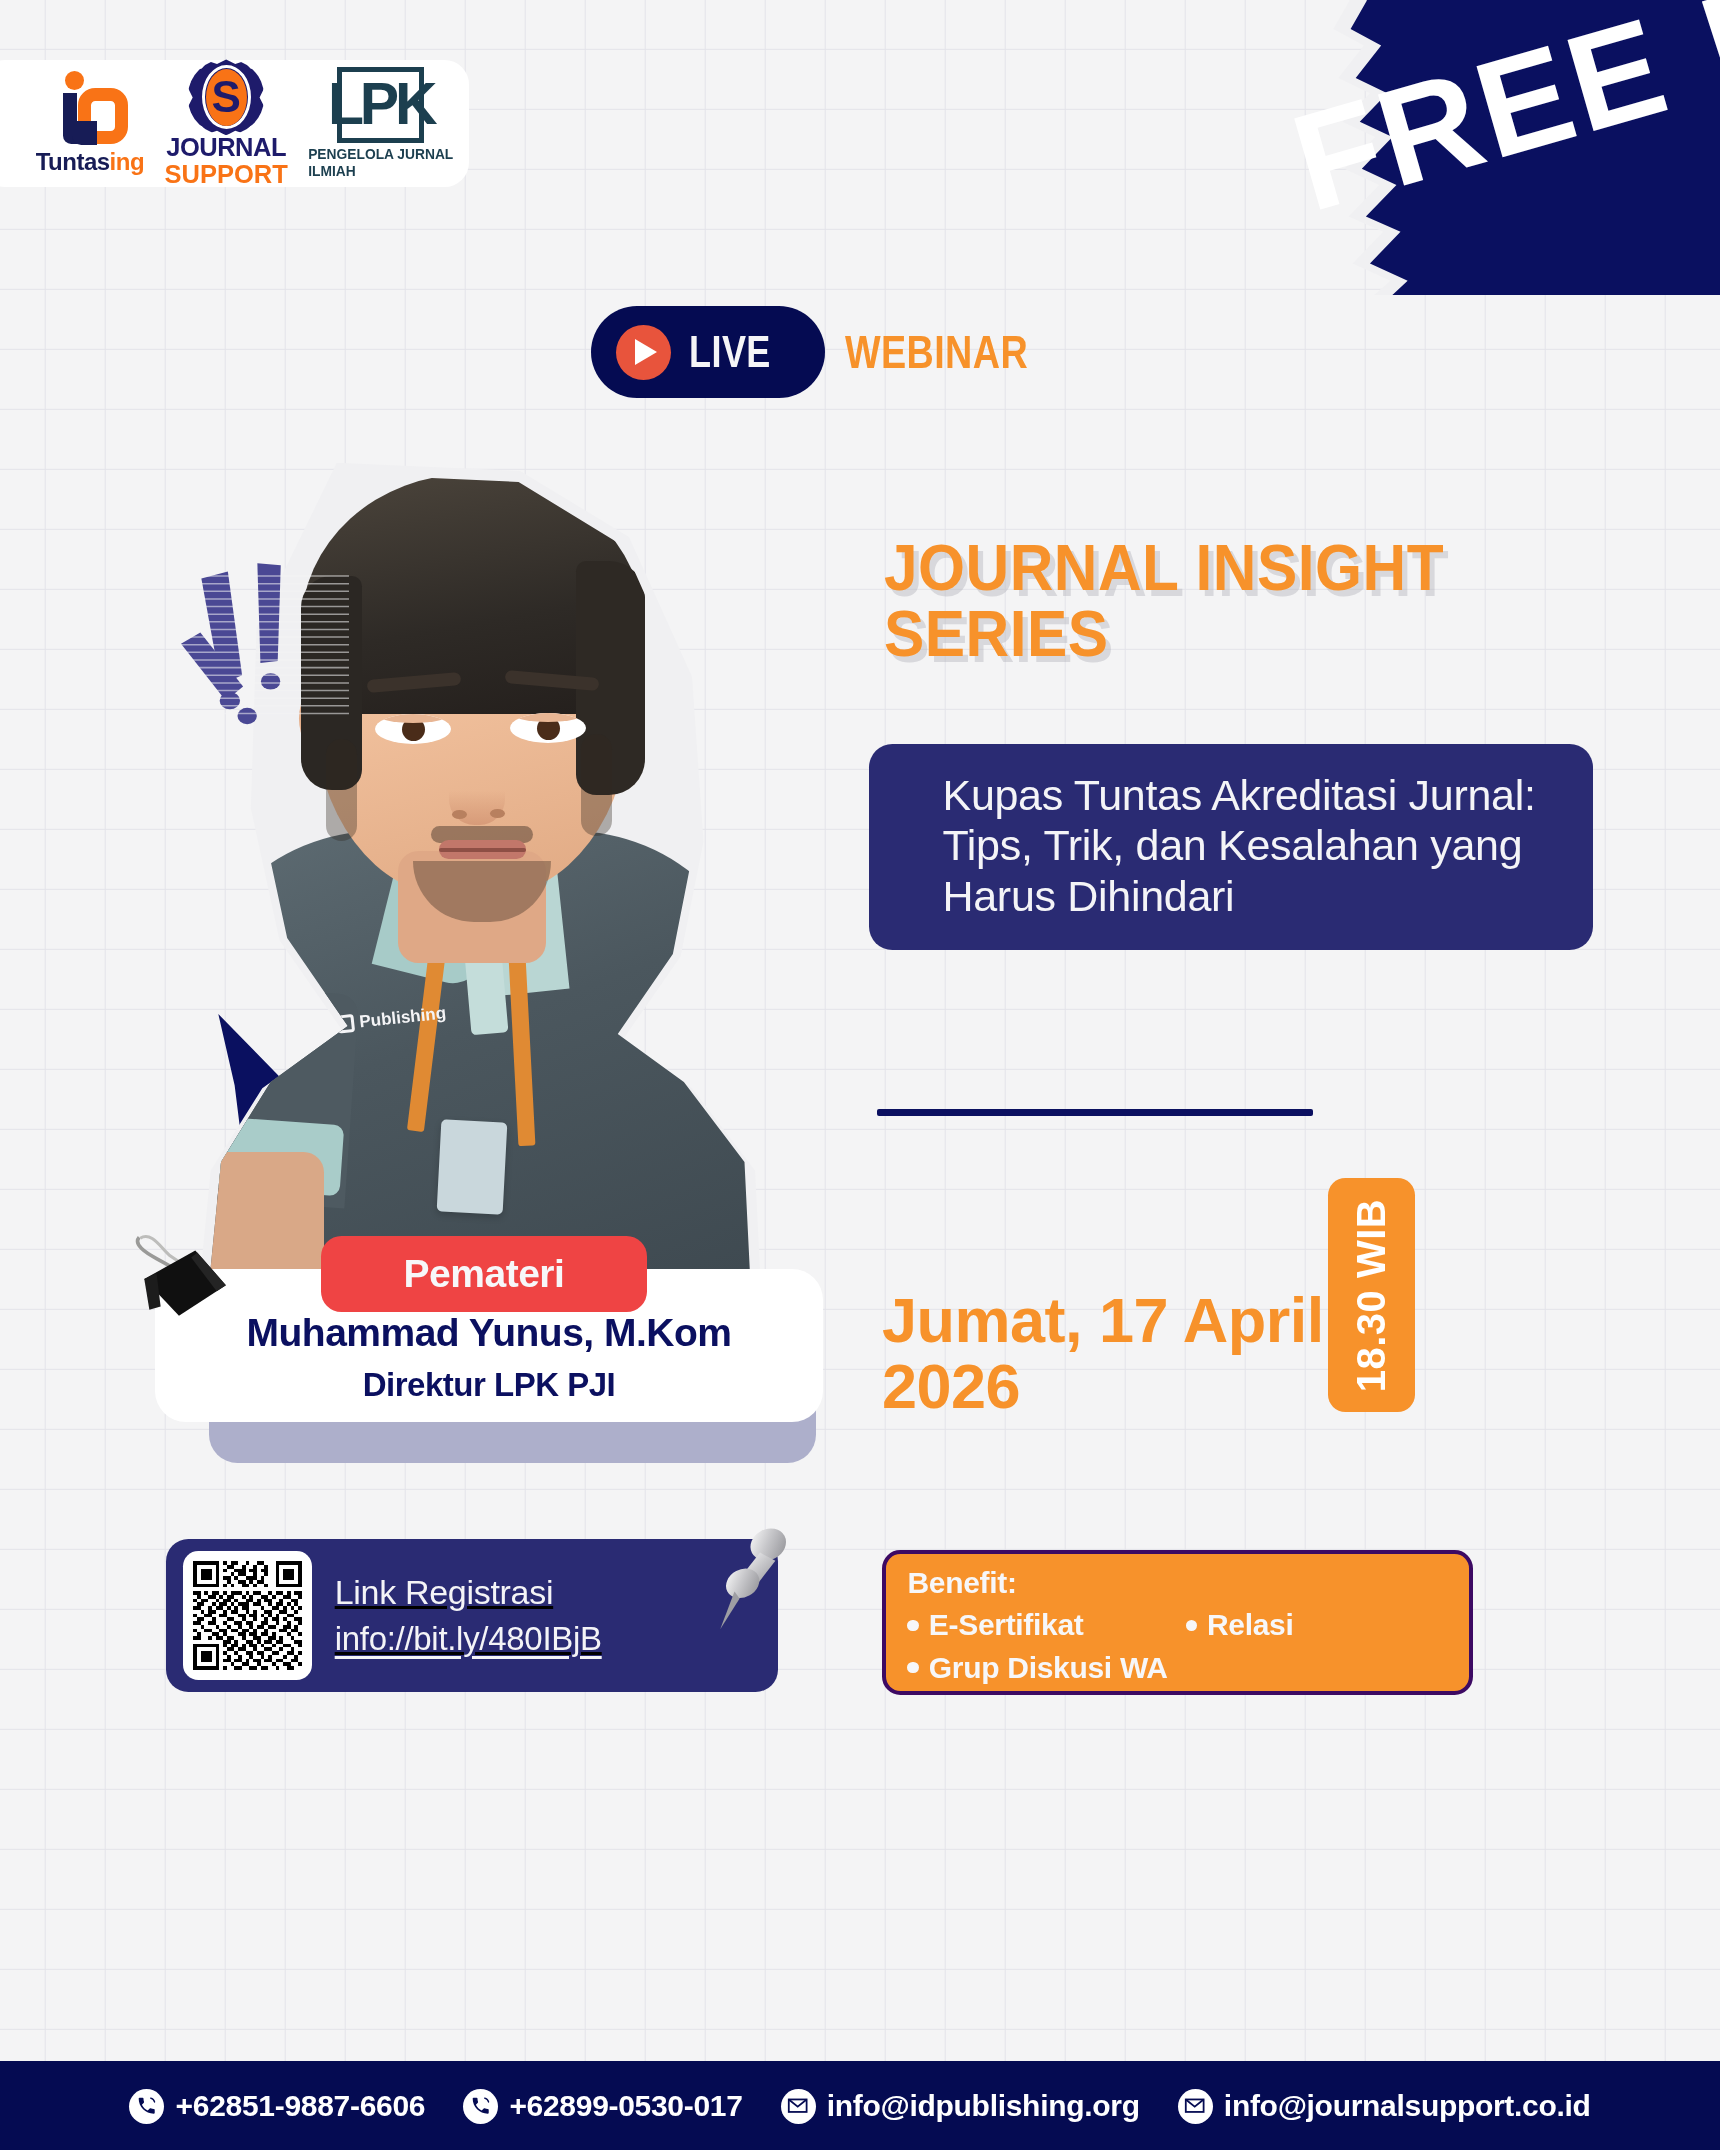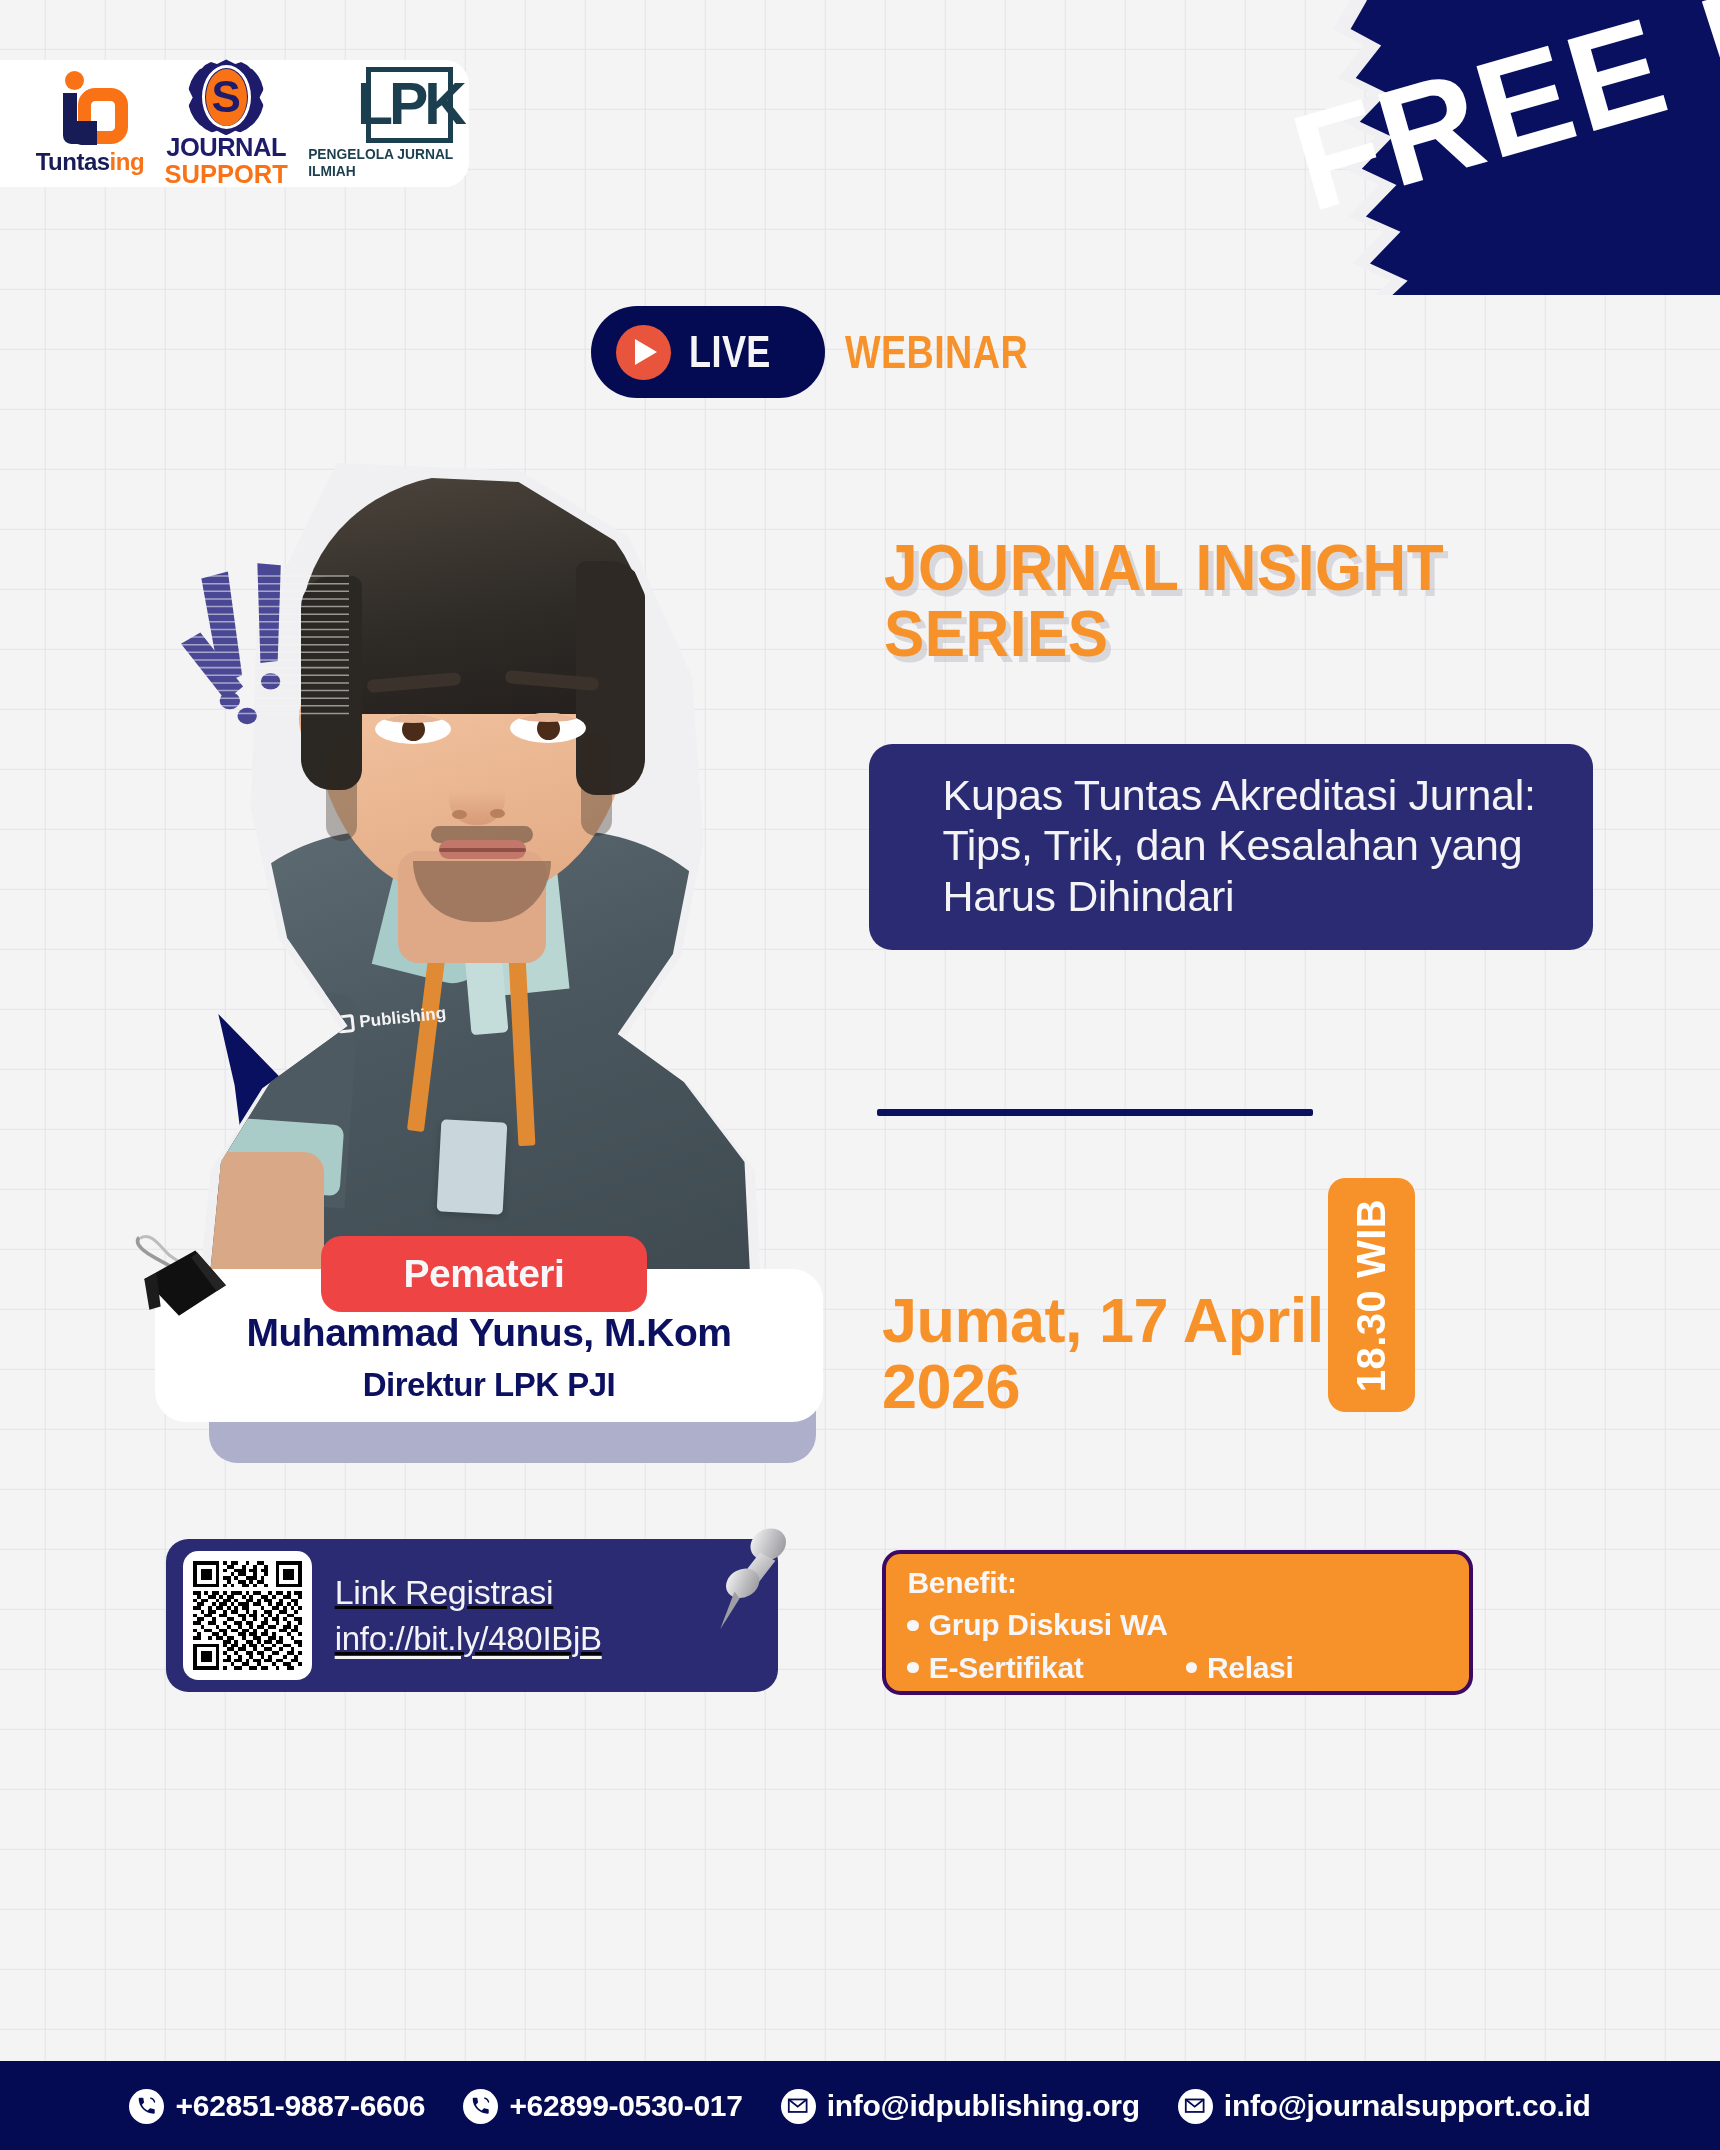--- a/index.html
+++ b/index.html
@@ -284,21 +284,21 @@
     <div class="js-mark">
       <div class="js-gear"></div>
       <div class="js-ring"></div>
       <div class="js-oval"></div>
       <div class="js-s">S</div>
     </div>
     <div class="js-word1">JOURNAL</div>
     <div class="js-word2">SUPPORT</div>
   </div>
 
-  <div class="logo-block" style="align-items:flex-end;">
+  <div class="logo-block" style="align-items:center;">
     <div class="lpk-box">
       <span class="lpk-text">LPK</span>
     </div>
     <div class="lpk-sub">PENGELOLA JURNAL</div>
     <div class="lpk-sub" style="margin-top:0;">ILMIAH</div>
   </div>
 </div>
 
 <div id="free-badge">
   <svg viewBox="0 0 1060 640" xmlns="http://www.w3.org/2000/svg">
@@ -694,31 +694,31 @@
     <ellipse cx="62" cy="116" rx="34" ry="27" fill="url(#pg)" transform="rotate(-28 62 116)"></ellipse>
     <path d="M46 132 L18 206 L56 146 Z" fill="#9E9EA3"></path>
   </svg>
 </div>
 
 <div id="benefit-box">
   <div id="benefit-title">Benefit:</div>
   <div class="ben-row">
     <div class="ben-item">
       <span class="ben-dot"></span>
-      <span>Grup Diskusi WA</span>
-    </div>
-  </div>
-  <div class="ben-row">
-    <div class="ben-item">
-      <span class="ben-dot"></span>
       <span>E-Sertifikat</span>
     </div>
     <div class="ben-item" id="ben-relasi">
       <span class="ben-dot"></span>
       <span>Relasi</span>
+    </div>
+  </div>
+  <div class="ben-row">
+    <div class="ben-item">
+      <span class="ben-dot"></span>
+      <span>Grup Diskusi WA</span>
     </div>
   </div>
 </div>
 
 <div id="footer">
 
   <div class="contact">
     <span class="c-icon">
       <svg viewBox="0 0 24 24" fill="#050B52" xmlns="http://www.w3.org/2000/svg">
         <path d="M6.6 10.8c1.4 2.8 3.8 5.2 6.6 6.6l2.2-2.2c.3-.3.7-.4 1-.2 1.2.4 2.4.6 3.6.6.6 0 1 .4 1 1V20c0 .6-.4 1-1 1C10.6 21 3 13.4 3 4c0-.6.4-1 1-1h3.4c.6 0 1 .4 1 1 0 1.3.2 2.5.6 3.6.1.3 0 .7-.2 1l-2.2 2.2z"></path>

